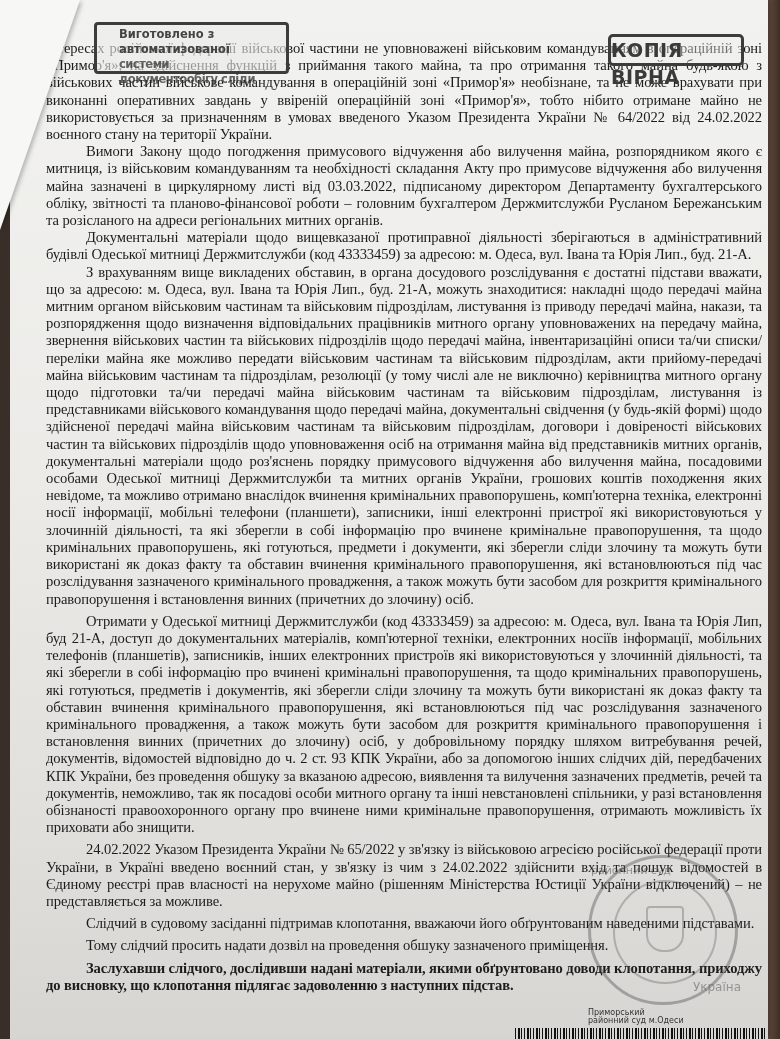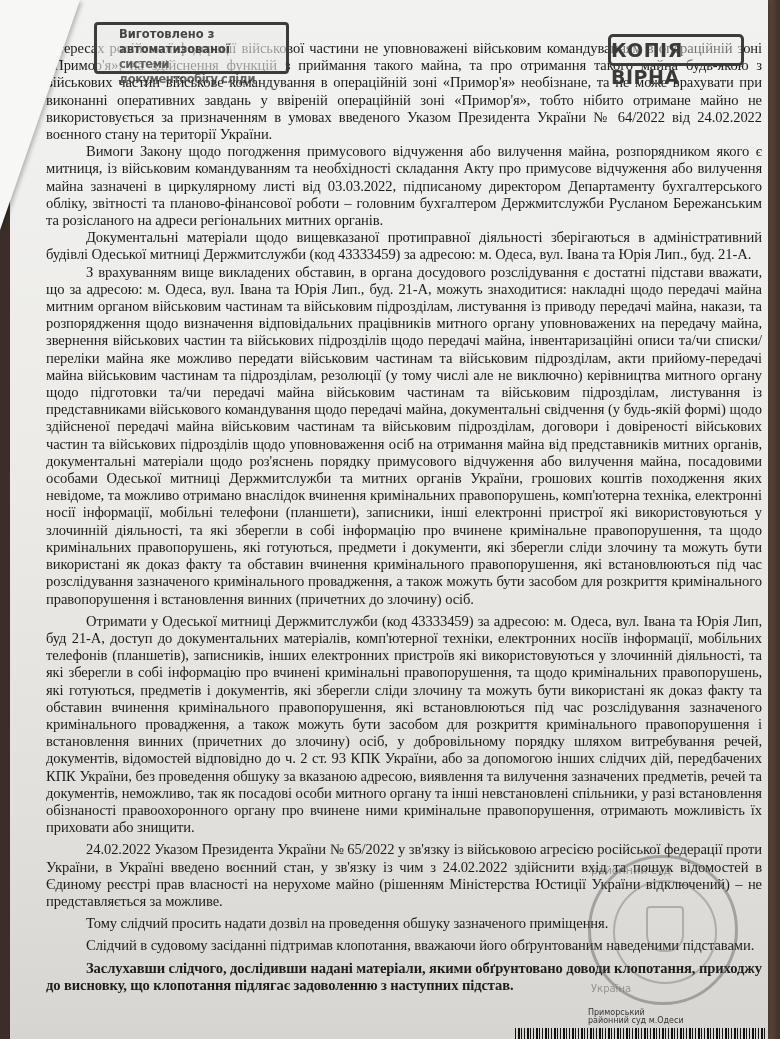--- a/index.html
+++ b/index.html
@@ -48,21 +48,21 @@
     letter-spacing: 0.5px; background: rgba(240,240,238,0.4);
   }
   .seal {
     position: absolute; top: 855px; left: 578px; width: 150px; height: 150px;
     border-radius: 50%; border: 3px solid rgba(90,90,90,0.45);
     z-index: 4; box-sizing: border-box;
   }
   .seal .inner { position:absolute; top: 22px; left: 22px; width: 100px; height:100px; border-radius:50%; border: 2px solid rgba(90,90,90,0.35); }
   .seal .crest { position:absolute; top: 48px; left: 55px; width: 34px; height: 42px; border: 2px solid rgba(90,90,90,0.35); border-radius: 4px 4px 17px 17px; }
   .seal .t1 { position:absolute; top: 6px; left: 0; width: 150px; text-align:left; font-family:"DejaVu Sans",sans-serif; font-size: 11px; color: rgba(80,80,80,0.55); }
-  .seal .t2 { position:absolute; bottom: 8px; left: 0; width: 150px; text-align:left; font-family:"DejaVu Sans",sans-serif; font-size: 10px; color: rgba(80,80,80,0.5); }
+  .seal .t2 { position:absolute; bottom: 8px; left: 0; width: 150px; text-align:right; font-family:"DejaVu Sans",sans-serif; font-size: 12px; color: rgba(80,80,80,0.5); }
   .court-label {
     position: absolute; top: 1009px; left: 578px; font-family: "DejaVu Sans", sans-serif;
     font-size: 8px; color: #333; z-index: 5; line-height: 8px; text-align:left; width:100px;
   }
   .barcode {
     position: absolute; top: 1028px; left: 505px; width: 250px; height: 11px; z-index: 5;
     background: repeating-linear-gradient(90deg, #111 0 1px, transparent 1px 3px, #111 3px 5px, transparent 5px 6px, #111 6px 7px, transparent 7px 9px);
   }
 </style>
 </head>
@@ -72,22 +72,22 @@
 <div class="bg-right"></div>
 
 <div class="page">
   <div class="text">
     <p class="">інтересах російської федерації військової частини не уповноважені військовим командуванням в операційній зоні «Примор'я», на здійснення функцій з приймання такого майна, та про отримання такого майна будь-якою з військових частин військове командування в операційній зоні «Примор'я» необізнане, та не може врахувати при виконанні оперативних завдань у ввіреній операційній зоні «Примор'я», тобто нібито отримане майно не використовується за призначенням в умовах введеного Указом Президента України № 64/2022 від 24.02.2022 воєнного стану на території України.</p>
     <p class="ind">Вимоги Закону щодо погодження примусового відчуження або вилучення майна, розпорядником якого є митниця, із військовим командуванням та необхідності складання Акту про примусове відчуження або вилучення майна зазначені в циркулярному листі від 03.03.2022, підписаному директором Департаменту бухгалтерського обліку, звітності та планово-фінансової роботи – головним бухгалтером Держмитслужби Русланом Бережанським та розісланого на адреси регіональних митних органів.</p>
     <p class="ind">Документальні матеріали щодо вищевказаної протиправної діяльності зберігаються в адміністративний будівлі Одеської митниці Держмитслужби (код 43333459) за адресою: м. Одеса, вул. Івана та Юрія Лип., буд. 21-А.</p>
     <p class="ind">З врахуванням вище викладених обставин, в органа досудового розслідування є достатні підстави вважати, що за адресою: м. Одеса, вул. Івана та Юрія Лип., буд. 21-А, можуть знаходитися: накладні щодо передачі майна митним органом військовим частинам та військовим підрозділам, листування із приводу передачі майна, накази, та розпорядження щодо визначення відповідальних працівників митного органу уповноважених на передачу майна, звернення військових частин та військових підрозділів щодо передачі майна, інвентаризаційні описи та/чи списки/ переліки майна яке можливо передати військовим частинам та військовим підрозділам, акти прийому-передачі майна військовим частинам та підрозділам, резолюції (у тому числі але не виключно) керівництва митного органу щодо підготовки та/чи передачі майна військовим частинам та військовим підрозділам, листування із представниками військового командування щодо передачі майна, документальні свідчення (у будь-якій формі) щодо здійсненої передачі майна військовим частинам та військовим підрозділам, договори і довіреності військових частин та військових підрозділів щодо уповноваження осіб на отримання майна від представників митних органів, документальні матеріали щодо роз'яснень порядку примусового відчуження або вилучення майна, посадовими особами Одеської митниці Держмитслужби та митних органів України, грошових коштів походження яких невідоме, та можливо отримано внаслідок вчинення кримінальних правопорушень, комп'ютерна техніка, електронні носії інформації, мобільні телефони (планшети), записники, інші електронні пристрої які використовуються у злочинній діяльності, та які зберегли в собі інформацію про вчинене кримінальне правопорушення, та щодо кримінальних правопорушень, які готуються, предмети і документи, які зберегли сліди злочину та можуть бути використані як доказ факту та обставин вчинення кримінального правопорушення, які встановлюються під час розслідування зазначеного кримінального провадження, а також можуть бути засобом для розкриття кримінального правопорушення і встановлення винних (причетних до злочину) осіб.</p>
     <p class="ind gap">Отримати у Одеської митниці Держмитслужби (код 43333459) за адресою: м. Одеса, вул. Івана та Юрія Лип, буд 21-А, доступ до документальних матеріалів, комп'ютерної техніки, електронних носіїв інформації, мобільних телефонів (планшетів), записників, інших електронних пристроїв які використовуються у злочинній діяльності, та які зберегли в собі інформацію про вчинені кримінальні правопорушення, та щодо кримінальних правопорушень, які готуються, предметів і документів, які зберегли сліди злочину та можуть бути використані як доказ факту та обставин вчинення кримінального правопорушення, які встановлюються під час розслідування зазначеного кримінального провадження, а також можуть бути засобом для розкриття кримінального правопорушення і встановлення винних (причетних до злочину) осіб, у добровільному порядку шляхом витребування речей, документів, відомостей відповідно до ч. 2 ст. 93 КПК України, або за допомогою інших слідчих дій, передбачених КПК України, без проведення обшуку за вказаною адресою, виявлення та вилучення зазначених предметів, речей та документів, неможливо, так як посадові особи митного органу та інші невстановлені спільники, у разі встановлення обізнаності правоохоронного органу про вчинене ними кримінальне правопорушення, отримають можливість їх приховати або знищити.</p>
     <p class="ind gap">24.02.2022 Указом Президента України № 65/2022 у зв'язку із військовою агресією російської федерації проти України, в Україні введено воєнний стан, у зв'язку із чим з 24.02.2022 здійснити вхід та пошук відомостей в Єдиному реєстрі прав власності на нерухоме майно (рішенням Міністерства Юстиції України відключений) – не представляється за можливе.</p>
+    <p class="ind gap">Слідчий в судовому засіданні підтримав клопотання, вважаючи його обґрунтованим наведеними підставами.</p>
     <p class="ind gap">Тому слідчий просить надати дозвіл на проведення обшуку зазначеного приміщення.</p>
-    <p class="ind gap">Слідчий в судовому засіданні підтримав клопотання, вважаючи його обґрунтованим наведеними підставами.</p>
     <p class="ind gap bold">Заслухавши слідчого, дослідивши надані матеріали, якими обґрунтовано доводи клопотання, приходжу до висновку, що клопотання підлягає задоволенню з наступних підстав.</p>
 
   </div>
 
   <div class="stamp-auto">
     <div>Виготовлено з автоматизованої</div>
     <div class="l2">системи документообігу сліди</div>
   </div>
 
   <div class="stamp-copy">КОПІЯ ВІРНА</div>

